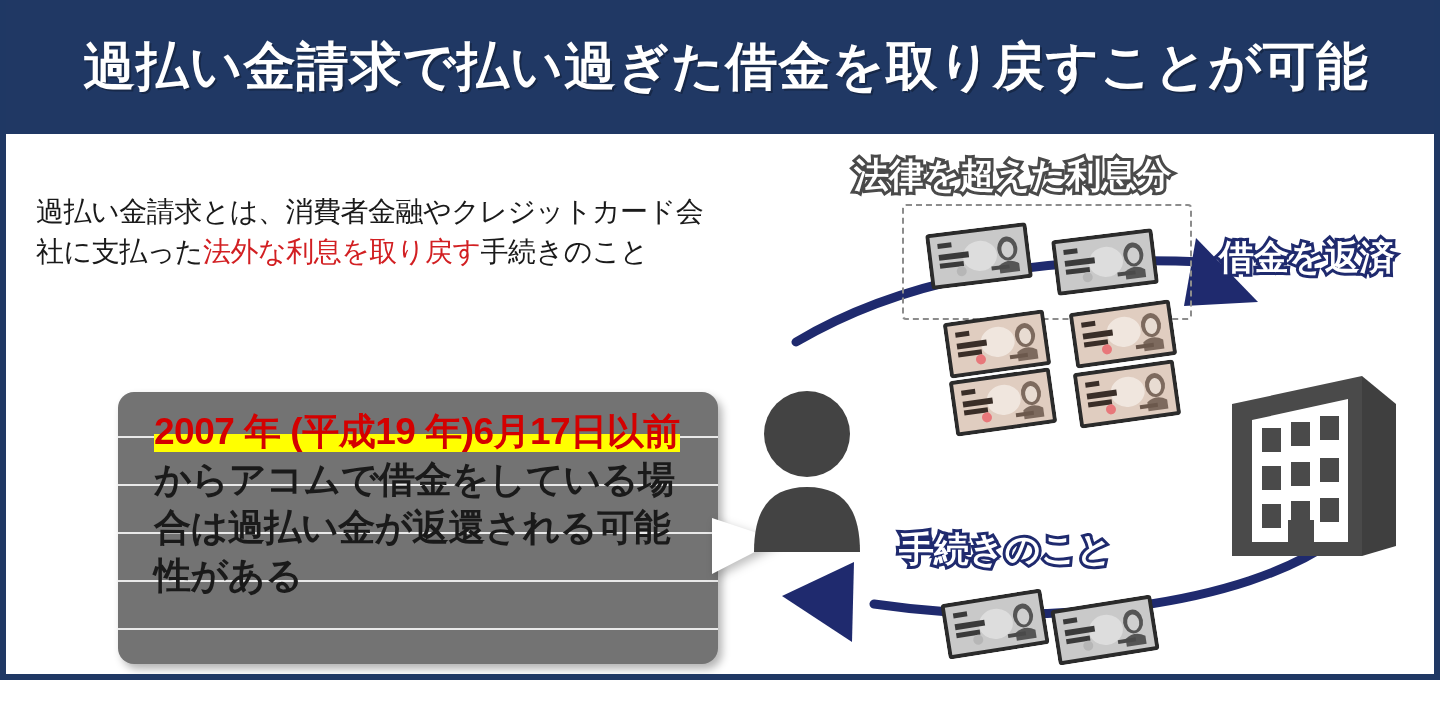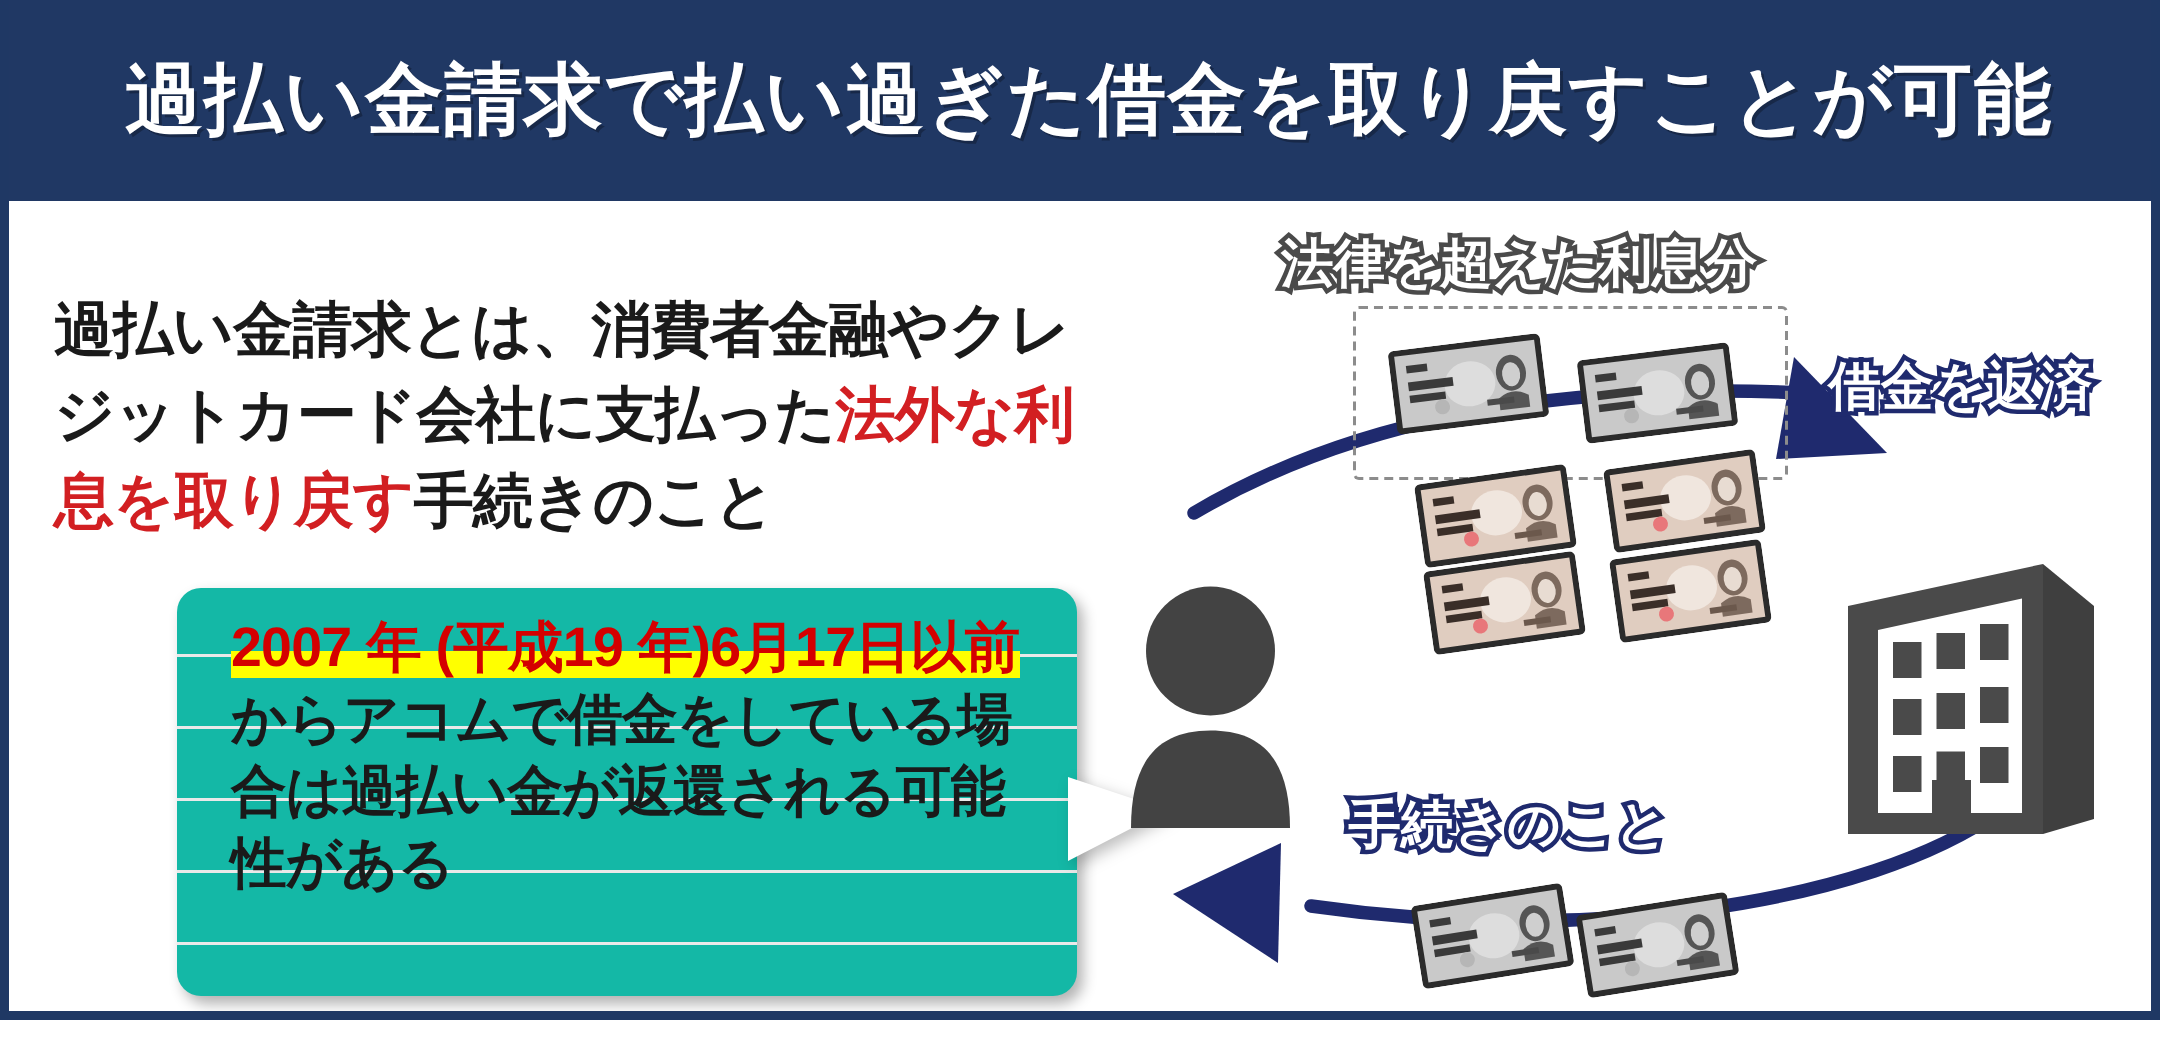--- a/index.html
+++ b/index.html
@@ -47,43 +47,43 @@
     width: 1428px;
     height: 564px;
     background: #ffffff;
   }
   
   #desc {
     position: absolute;
     left: 30px;
     top: 58px;
     width: 690px;
-    font-size: 40px;
-    font-weight: bold;
+    font-size: 28px;
+    font-weight: normal;
     line-height: 1.42;
     color: #1a1a1a;
     letter-spacing: -0.5px;
   }
   .red {
     color: #d21f22;
   }
   
   #bubble-wrap {
     position: absolute;
     left: 112px;
     top: 258px;
     width: 600px;
     height: 272px;
   }
   #bubble {
     position: absolute;
     left: 0; top: 0;
     width: 600px;
     height: 272px;
-    background: #14b8a6;
+    background: #737373;
     border-radius: 16px;
     box-shadow: 4px 5px 9px rgba(0,0,0,0.30);
     overflow: hidden;
   }
   .rule {
     position: absolute;
     left: 0;
     width: 600px;
     height: 2px;
     background: #e9e9e9;

